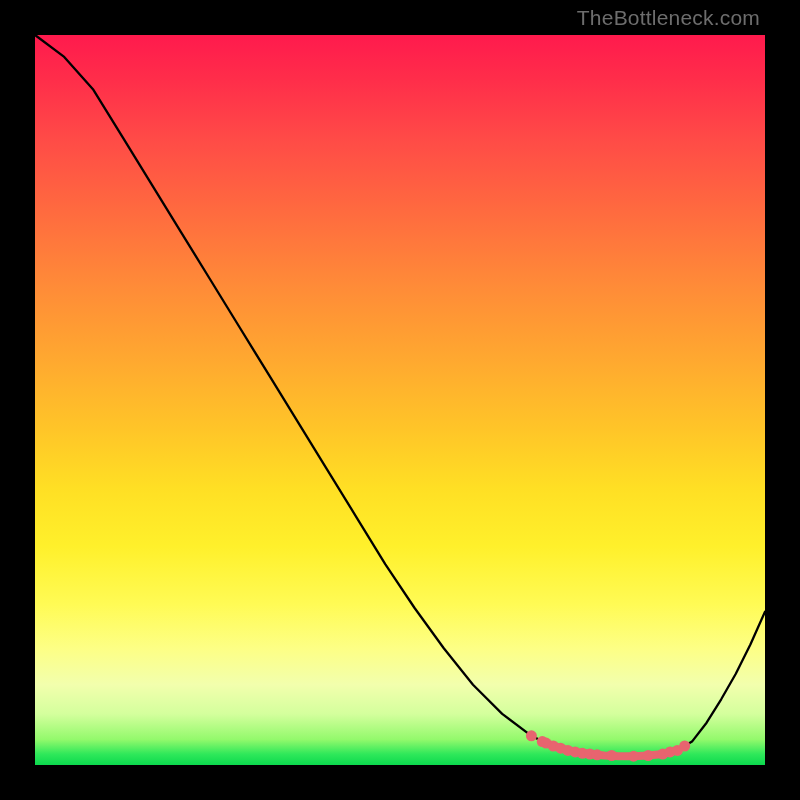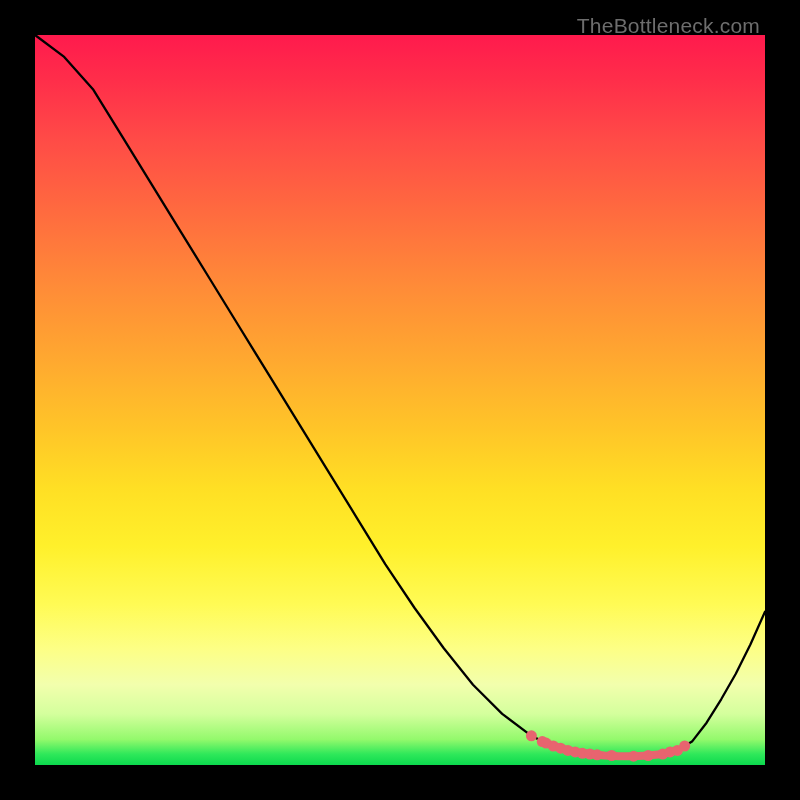--- a/index.html
+++ b/index.html
@@ -38,21 +38,21 @@
       #fdff85 84%,
       #f2ffad 89%,
       #d4ff9d 93%,
       #93f96c 96.5%,
       #2fe85a 98.5%,
       #0cd94e 100%
     );
   }
   .watermark {
     position: absolute;
-    top: 14px;
+    top: 6px;
     right: 40px;
     color: #6d6d6d;
     font-size: 21px;
     font-weight: 400;
     letter-spacing: 0.2px;
     user-select: none;
   }
   svg.curve {
     position: absolute;
     inset: 0;

